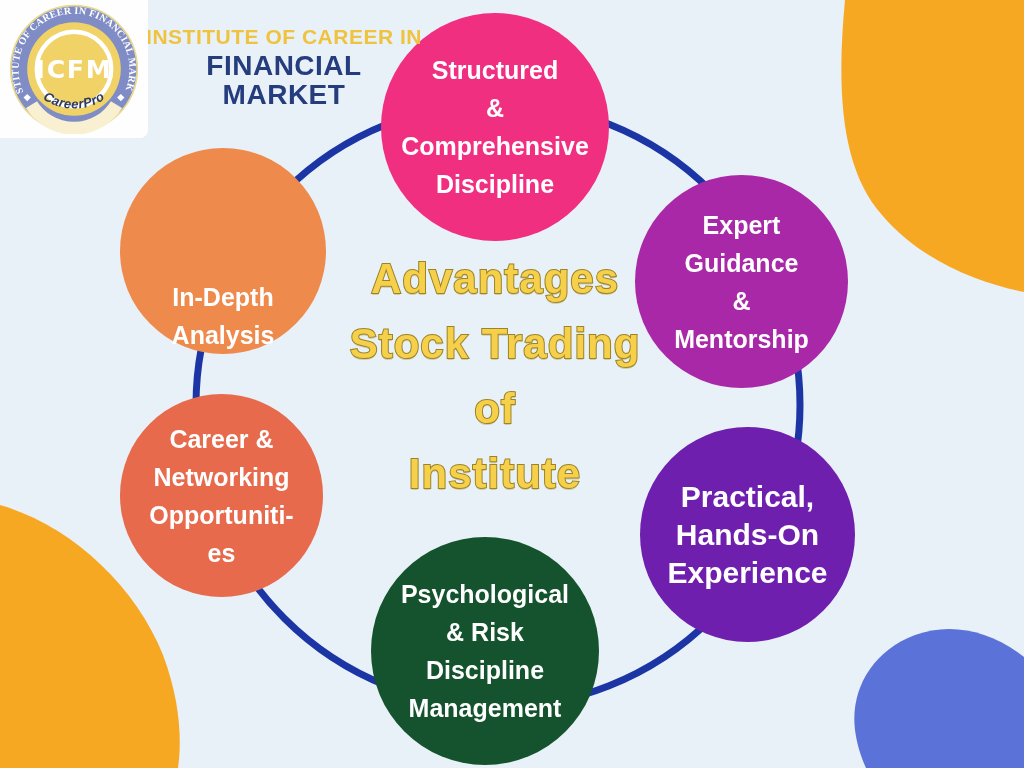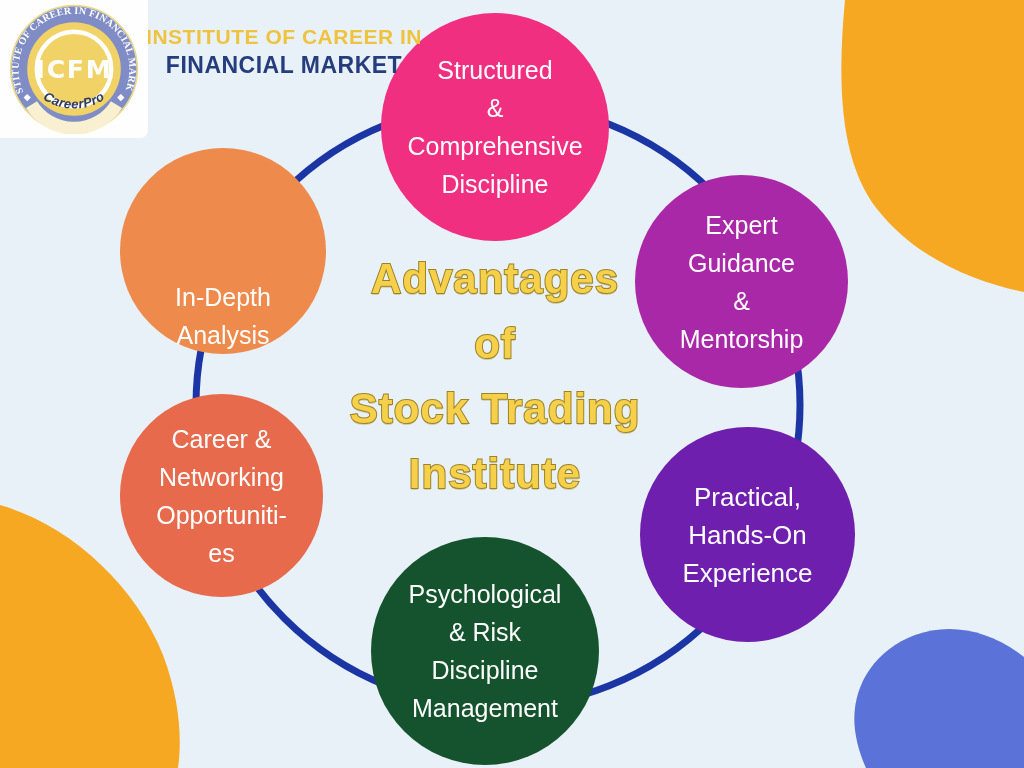--- a/index.html
+++ b/index.html
@@ -8,32 +8,32 @@
     font-family:"Liberation Sans","DejaVu Sans",sans-serif;
     background:#E9F1F8;
   }
   .layer{position:absolute;left:0;top:0;width:1024px;height:768px;}
   svg.bg{z-index:0;}
 
   
   .bubble{
     position:absolute;border-radius:50%;
     display:flex;align-items:center;justify-content:center;
-    text-align:center;color:#fff;font-weight:400;
+    text-align:center;color:#fff;font-weight:700;
     z-index:2;
   }
   .bubble .lines{width:100%;}
   .bubble .line{display:block;font-size:25px;line-height:38px;}
   .b-structured{left:381px;top:13px;width:228px;height:228px;}
   .b-expert{left:635px;top:175px;width:213px;height:213px;}
   .b-practical{left:640px;top:427px;width:215px;height:215px;}
   .b-psych{left:371px;top:537px;width:228px;height:228px;}
   .b-career{left:120px;top:394px;width:203px;height:203px;}
   .b-indepth{left:120px;top:148px;width:206px;height:206px;align-items:flex-end;}
-  .b-practical .line{font-size:26px;}
+  .b-practical .line{font-size:30px;}
 
   
   .main-title{
     position:absolute;left:300px;top:246px;width:390px;
     text-align:center;z-index:3;
   }
   .title-line{
     font-family:Liberation Sans, sans-serif;
     font-weight:700;font-size:42px;line-height:65px;
     letter-spacing:1px;
@@ -41,21 +41,21 @@
     paint-order:stroke fill;
     text-shadow:0 2px 0 rgba(160,135,35,0.35);
   }
 
   
   .brand-header{
     position:absolute;left:146px;top:2px;width:276px;
     text-align:center;z-index:4;line-height:29px;margin-top:20px;
   }
   .brand1{font-size:21px;font-weight:700;letter-spacing:.5px;}
-  .brand2{font-size:23px;font-weight:700;letter-spacing:.5px;}
+  .brand2{font-size:28px;font-weight:700;letter-spacing:.5px;}
 
   
   .logo-box{
     position:absolute;left:0;top:0;width:148px;height:138px;
     background:#FEFEFE;border-radius:0 0 8px 0;z-index:4;
     display:flex;align-items:center;justify-content:center;
   }
 </style>
 </head>
 <body style="background: rgb(233, 241, 248);">
@@ -113,22 +113,22 @@
 
 <div class="bubble b-indepth" style="background-color: rgb(238, 138, 76); color: rgb(255, 255, 255);">
   <div class="lines">
     <span class="line">In-Depth</span>
     <span class="line">Analysis</span>
   </div>
 </div>
 
 <div class="main-title">
   <div class="title-line" style="color: rgb(246, 207, 75);">Advantages</div>
+  <div class="title-line" style="color: rgb(246, 207, 75);">Stock Trading</div>
   <div class="title-line" style="color: rgb(246, 207, 75);">of</div>
-  <div class="title-line" style="color: rgb(246, 207, 75);">Stock Trading</div>
   <div class="title-line" style="color: rgb(246, 207, 75);">Institute</div>
 </div>
 
 <div class="brand-header">
   <div class="brand1" style="color: rgb(239, 195, 63);">INSTITUTE OF CAREER IN</div>
   <div class="brand2" style="color: rgb(37, 60, 125);">FINANCIAL MARKET</div>
 </div>
 
 <div class="logo-box">
   <svg width="142" height="130" viewBox="0 0 150 150">

